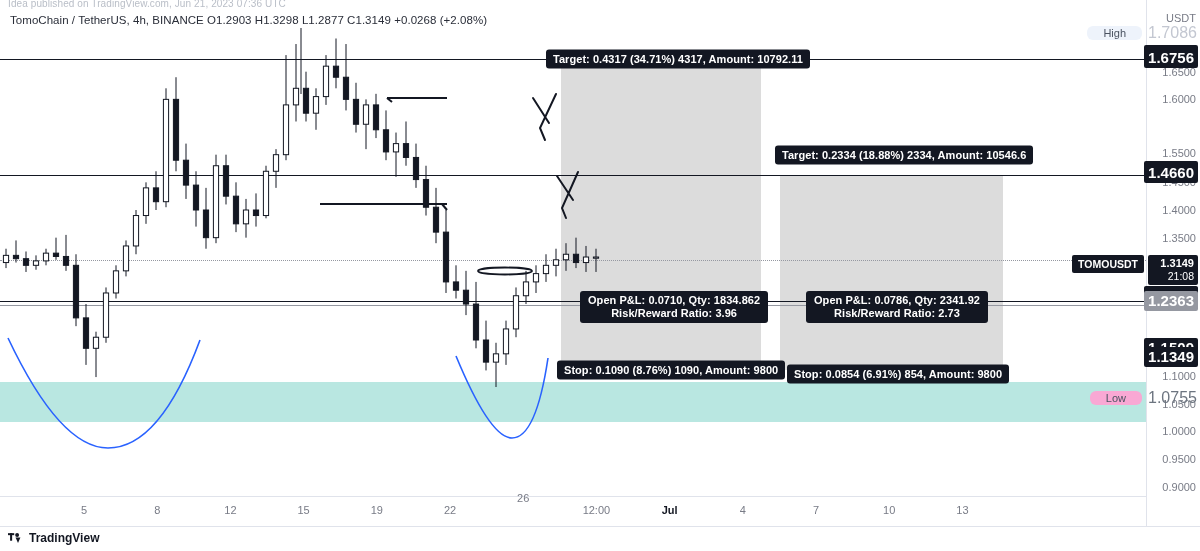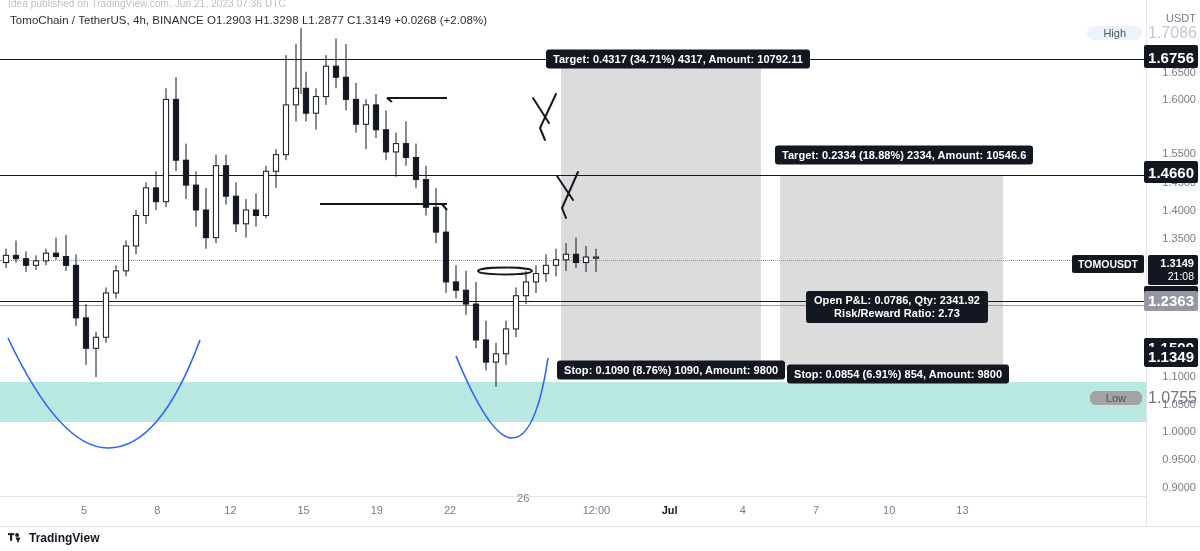--- a/index.html
+++ b/index.html
@@ -68,21 +68,21 @@
   .tag-black { background: #131722; color: #ffffff; }
   .tag-grey  { background: #9598a1; color: #ffffff; }
 
   .hl-badge {
     position: absolute;
     font-size: 11px; padding: 1px 16px;
     border-radius: 6px; transform: translateY(-50%);
     white-space: nowrap;
   }
   .hl-high { background: #eef3fb; color: #4a5260; right: 58px; }
-  .hl-low  { background: #a3a3a3; color: #4a5260; right: 58px; }
+  .hl-low  { background: #f9a8d4; color: #4a5260; right: 58px; }
   .ghost-price {
     position: absolute; right: 4px;
     font-size: 16px; color: #c3c7d1;
     transform: translateY(-50%); white-space: nowrap;
     text-align: right; width: 48px;
   }
   .ghost-low { color: #6d7580; }
 
   .sym-tag {
     position: absolute; right: 56px;
@@ -439,20 +439,24 @@
       <line x1="387" y1="70" x2="392" y2="74" stroke="#131722" stroke-width="2"></line>
       <line x1="320" y1="176" x2="447" y2="176" stroke="#131722" stroke-width="2"></line>
       <line x1="442" y1="176" x2="447" y2="182" stroke="#131722" stroke-width="2"></line>
 
       <ellipse cx="505" cy="243" rx="27" ry="3.5" fill="none" stroke="#131722" stroke-width="1.8"></ellipse>
 
       <line x1="301" y1="-2" x2="301" y2="66" stroke="#131722" stroke-width="1"></line>
     </svg>
 
     <div class="lbl" style="left:546px; top:31px; transform:translateY(-50%);">Target: 0.4317 (34.71%) 4317, Amount: 10792.11</div>
+    <div class="lbl two" style="left:580px; top:263px; text-align:center;">
+      <div>Open P&amp;L: 0.0710, Qty: 1834.862</div>
+      <div>Risk/Reward Ratio: 3.96</div>
+    </div>
     <div class="lbl" style="left:557px; top:342px; transform:translateY(-50%);">Stop: 0.1090 (8.76%) 1090, Amount: 9800</div>
 
     <div class="lbl" style="left:775px; top:127px; transform:translateY(-50%);">Target: 0.2334 (18.88%) 2334, Amount: 10546.6</div>
     <div class="lbl two" style="left:806px; top:263px; text-align:center;">
       <div>Open P&amp;L: 0.0786, Qty: 2341.92</div>
       <div>Risk/Reward Ratio: 2.73</div>
     </div>
     <div class="lbl" style="left:787px; top:346px; transform:translateY(-50%);">Stop: 0.0854 (6.91%) 854, Amount: 9800</div>
   </div>
 

